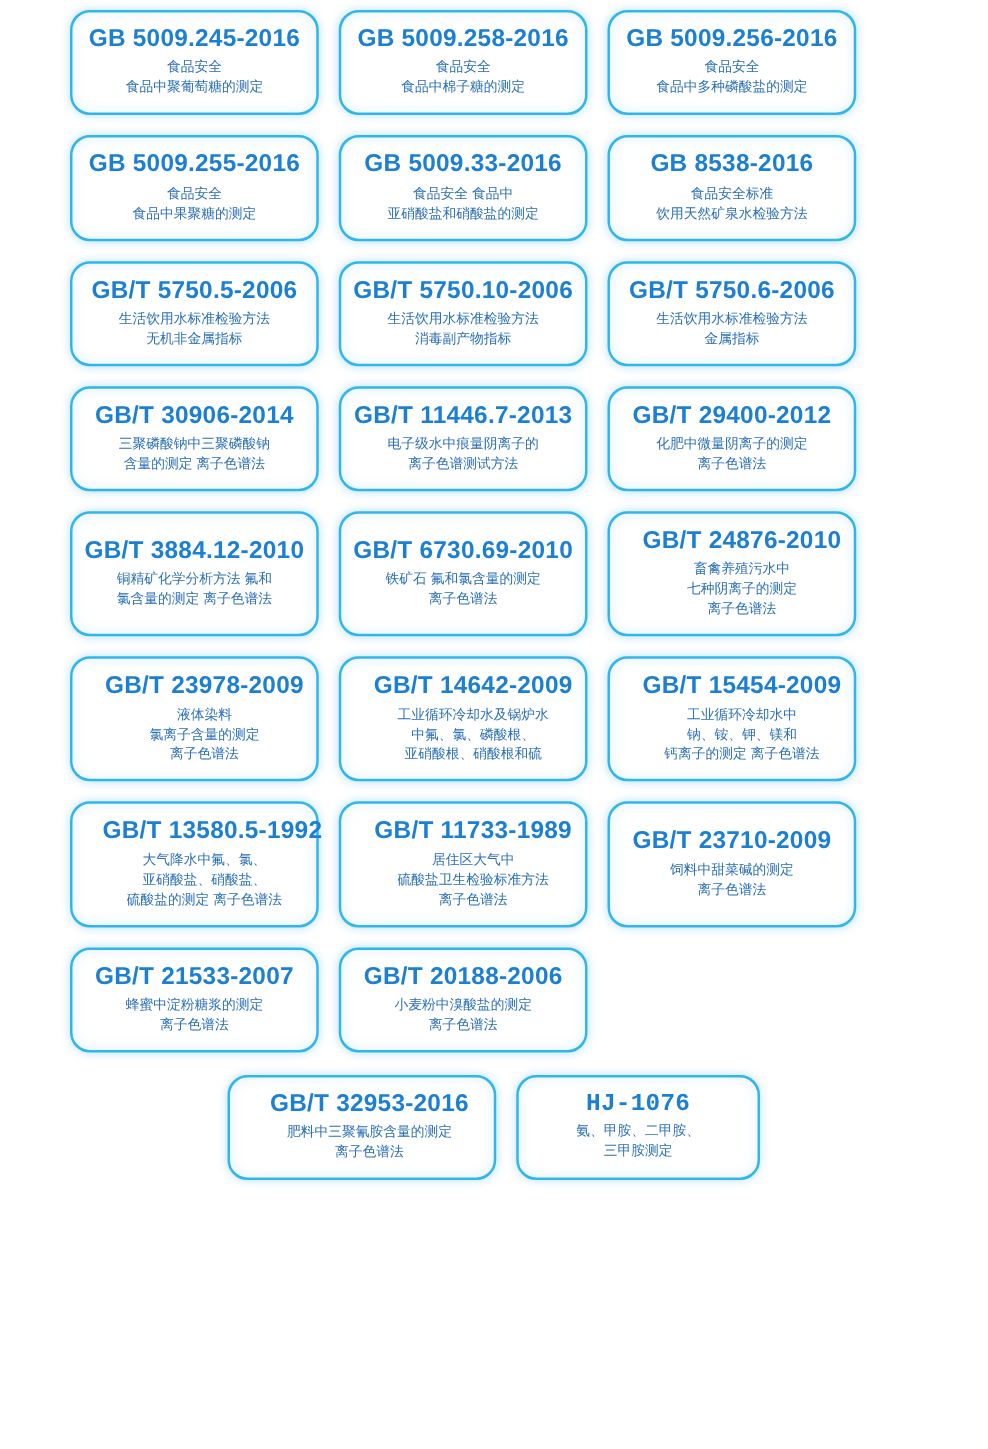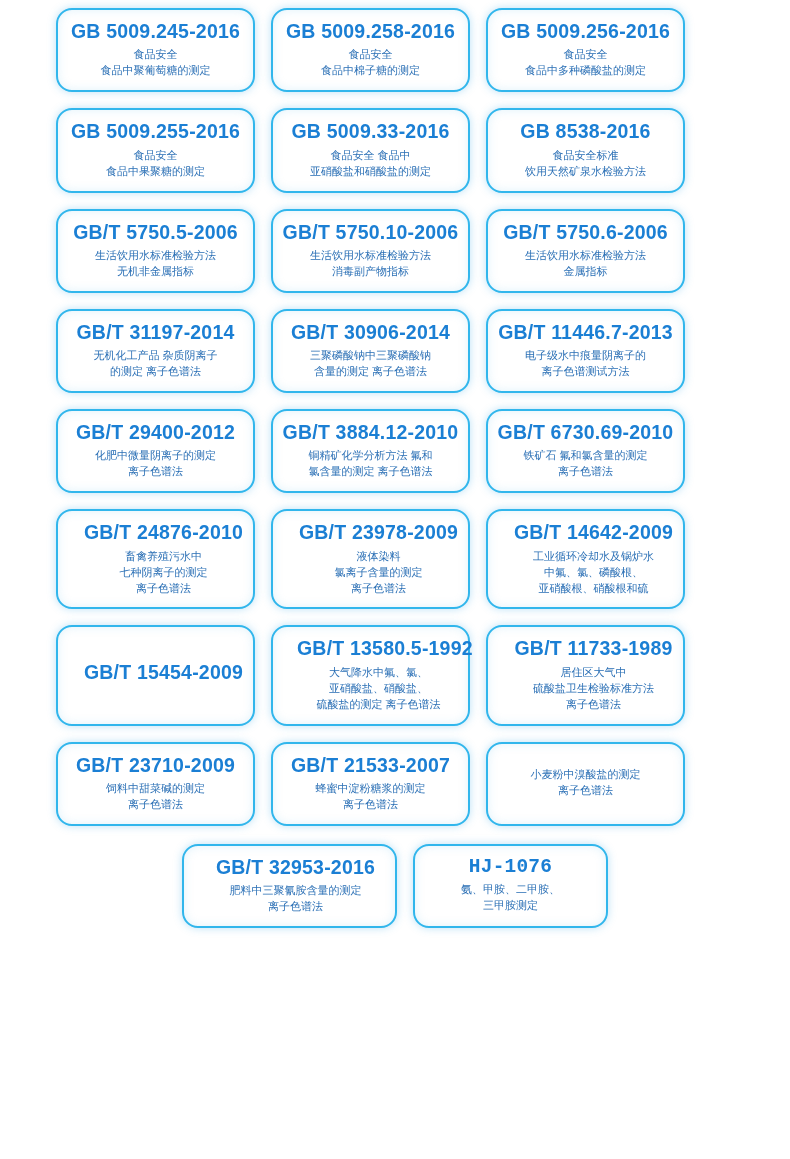--- a/index.html
+++ b/index.html
@@ -110,25 +110,20 @@
       <div class="card-desc">生活饮用水标准检验方法
 消毒副产物指标</div>
     </div>
     <div class="card">
       <div class="card-title">GB/T 5750.6-2006</div>
       <div class="card-desc">生活饮用水标准检验方法
 金属指标</div>
     </div>
 
     <div class="card">
-      <div class="card-title">GB/T 31197-2014</div>
-      <div class="card-desc">无机化工产品 杂质阴离子
-的测定 离子色谱法</div>
-    </div>
-    <div class="card">
       <div class="card-title">GB/T 30906-2014</div>
       <div class="card-desc">三聚磷酸钠中三聚磷酸钠
 含量的测定 离子色谱法</div>
     </div>
     <div class="card">
       <div class="card-title">GB/T 11446.7-2013</div>
       <div class="card-desc">电子级水中痕量阴离子的
 离子色谱测试方法</div>
     </div>
 
@@ -162,20 +157,23 @@
     </div>
     <div class="card h-162">
       <div class="card-title">GB/T 14642-2009</div>
       <div class="card-desc">工业循环冷却水及锅炉水
 中氟、氯、磷酸根、
 亚硝酸根、硝酸根和硫</div>
     </div>
 
     <div class="card h-162">
       <div class="card-title">GB/T 15454-2009</div>
+      <div class="card-desc">工业循环冷却水中
+钠、铵、钾、镁和
+钙离子的测定 离子色谱法</div>
     </div>
     <div class="card h-162">
       <div class="card-title">GB/T 13580.5-1992</div>
       <div class="card-desc">大气降水中氟、氯、
 亚硝酸盐、硝酸盐、
 硫酸盐的测定 离子色谱法</div>
     </div>
     <div class="card h-162">
       <div class="card-title">GB/T 11733-1989</div>
       <div class="card-desc">居住区大气中
@@ -187,20 +185,21 @@
       <div class="card-title">GB/T 23710-2009</div>
       <div class="card-desc">饲料中甜菜碱的测定
 离子色谱法</div>
     </div>
     <div class="card">
       <div class="card-title">GB/T 21533-2007</div>
       <div class="card-desc">蜂蜜中淀粉糖浆的测定
 离子色谱法</div>
     </div>
     <div class="card">
+      <div class="card-title">GB/T 20188-2006</div>
       <div class="card-desc">小麦粉中溴酸盐的测定
 离子色谱法</div>
     </div>
   </div>
 
   <div class="row-last">
     <div class="card narrow">
       <div class="card-title">GB/T 32953-2016</div>
       <div class="card-desc">肥料中三聚氰胺含量的测定
 离子色谱法</div>

